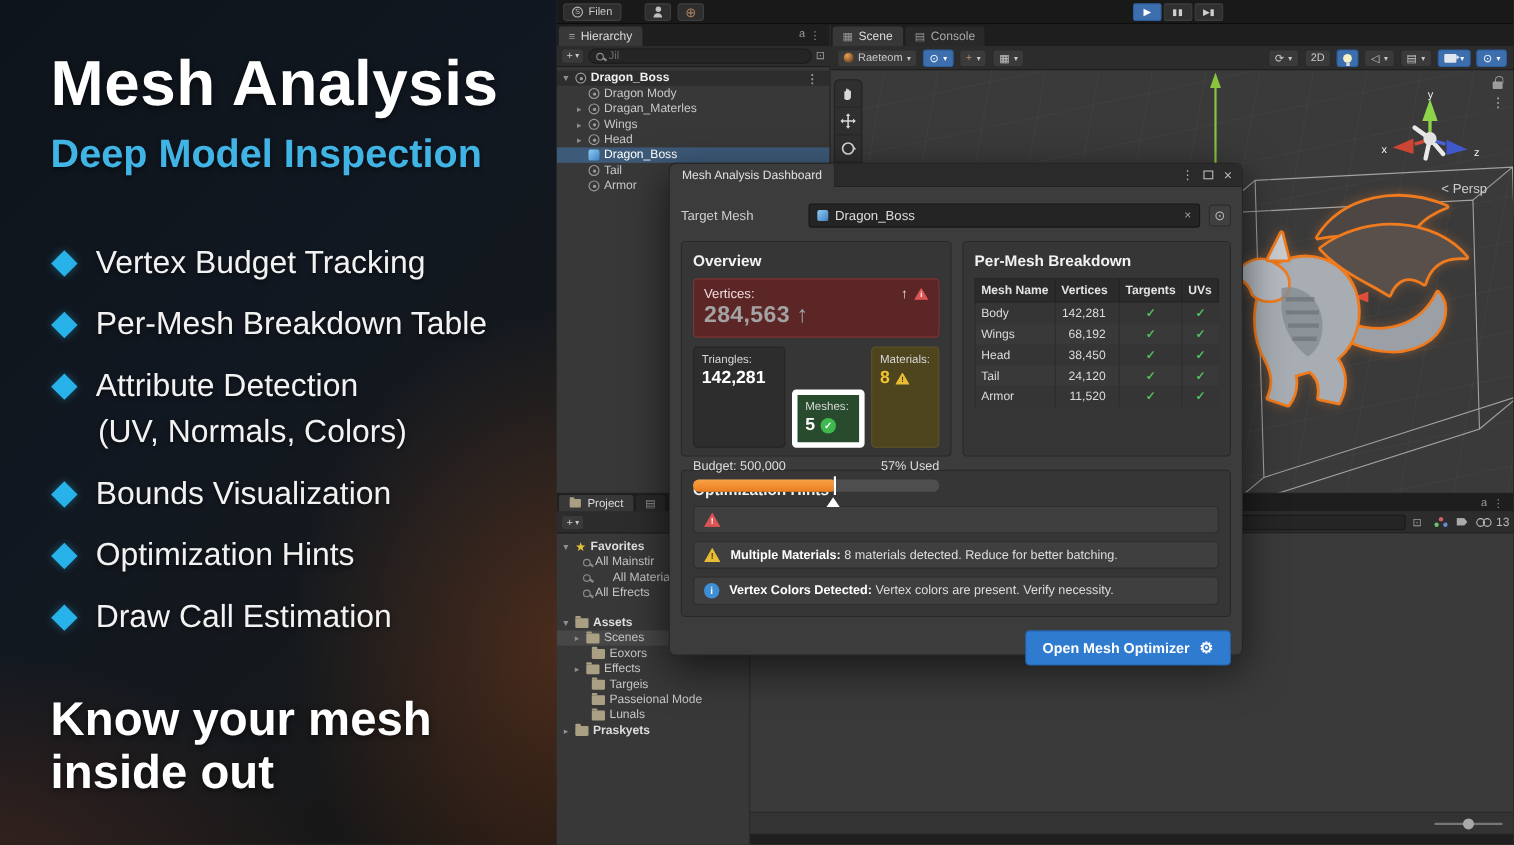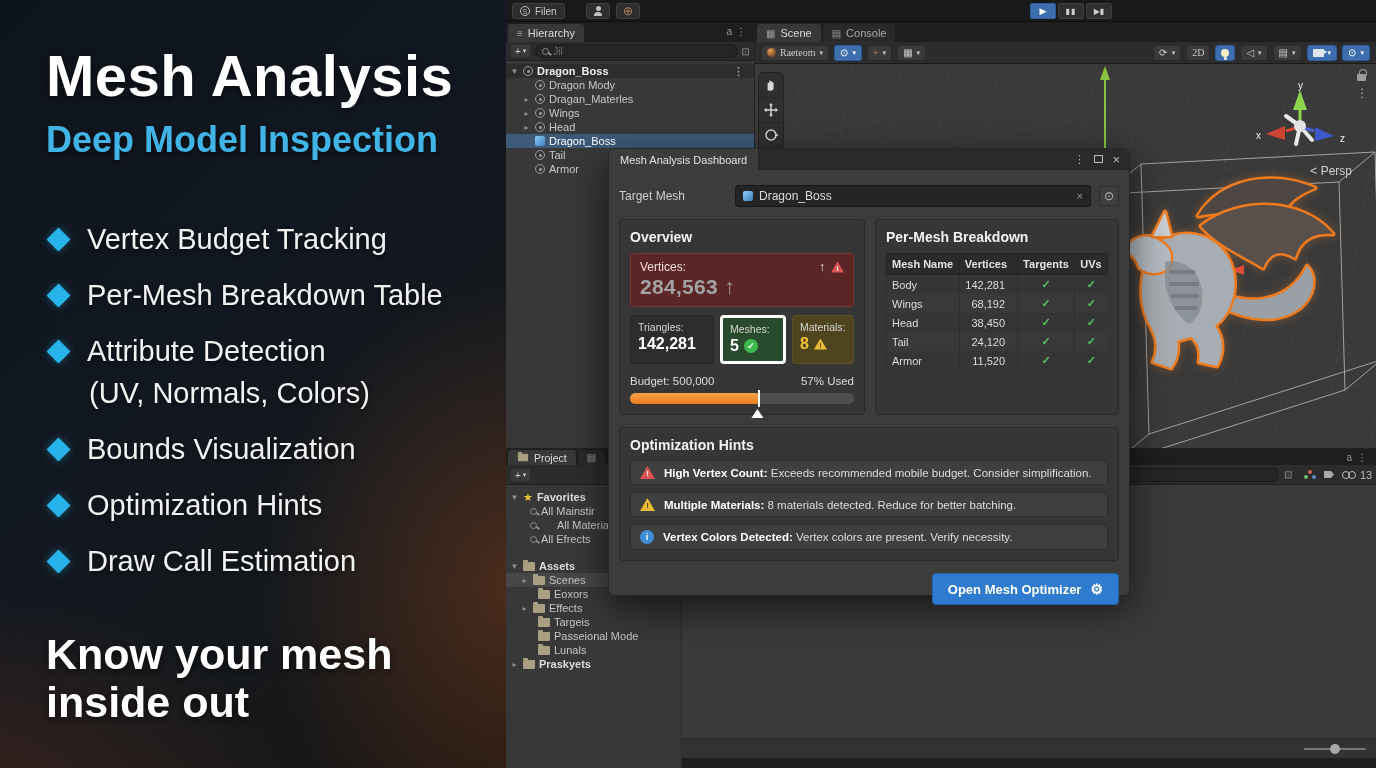--- a/index.html
+++ b/index.html
@@ -50,21 +50,21 @@
   .trow.root { background:#2d2d2d; font-weight:bold; color:#eee; }
   .trow.sel { background:#3d5a78; color:#fff; }
   .tr-arrow { width:9px; color:#8f8f8f; font-size:8px; text-align:center; flex:0 0 9px; }
   .ci { width:10px; height:10px; border:1px solid #9c9c9c; border-radius:50%; position:relative; flex:0 0 10px; }
   .ci::after { content:""; position:absolute; left:2.5px; top:2.5px; width:3px; height:3px; border-radius:50%; background:#9c9c9c; }
   .cube { width:10px; height:10px; border-radius:2px; background:linear-gradient(135deg,#8ecdf5,#3f7fbf); flex:0 0 10px; }
   .ind1 { padding-left:16px; }
   
   .scene { position:absolute; left:249px; top:22px; width:621px; height:426px; z-index:1; }
   .stool { position:absolute; left:0; top:20px; right:0; height:22px; background:#2c2c2c; border-bottom:1px solid #1b1b1b; display:flex; align-items:center; justify-content:space-between; padding:0 6px; }
-  .sgroup { display:flex; align-items:flex-start; gap:5px;font-family:Liberation Serif, serif; }
+  .sgroup { display:flex; align-items:flex-start; gap:5px; }
   .sbtn { height:16px; background:#3a3a3a; border:1px solid #2b2b2b; border-radius:3px; padding:0 5px; display:flex; align-items:center; gap:4px; font-size:10px; color:#c9c9c9; }
   .sbtn.blue { background:#3d6fae; border-color:#2a5d9c; color:#fff; }
   .sphere { width:9px; height:9px; border-radius:50%; background:radial-gradient(circle at 35% 30%,#e8a14e,#7a4d2a 70%); }
   .bulb { width:8px; height:8px; border-radius:50%; background:#f5f0c8; position:relative; }
   .bulb::after { content:""; position:absolute; left:2.5px; bottom:-3px; width:3px; height:3px; background:#ddd; }
   .cam { width:11px; height:8px; background:#dfe6ef; border-radius:1px; position:relative; }
   .cam::after { content:""; position:absolute; right:-3px; top:1.5px; border-left:3px solid #dfe6ef; border-top:2.5px solid transparent; border-bottom:2.5px solid transparent; }
   .viewport { position:absolute; left:0; top:42px; right:0; bottom:0; background:#3a3a3a; overflow:hidden; }
   .viewport::before { content:""; position:absolute; inset:0;
     background:
@@ -124,21 +124,21 @@
   .vval { color:#a3a3a3; font-size:21px; font-weight:bold; margin-top:1px; letter-spacing:.3px; }
   .tri { width:15px; height:13px; clip-path:polygon(50% 0,100% 100%,0 100%); display:flex; align-items:flex-end; justify-content:center; font-size:8px; font-weight:bold; line-height:1; padding-bottom:1px; }
   .tri.red { background:#dd5454; color:#fff; }
   .tri.yel { background:#e9bd33; color:#40350a; }
   .tri.sm { width:13px; height:11px; font-size:7px; }
   .crow { display:flex; gap:6px; margin-top:8px; }
   .scard { border-radius:4px; padding:5px 7px 6px; }
   .scard .cl { font-size:10.5px; color:#d6d6d6; }
   .scard .cv { font-size:16px; font-weight:bold; color:#fff; margin-top:2px; display:flex; align-items:center; gap:5px; }
   .c-tri { background:#2d2d2d; border:1px solid #252525; width:84px; }
-  .c-mesh { background:#284b2e; border:3px solid #ffffff; width:66px; }
+  .c-mesh { background:#284b2e; border:5px solid #ffffff; width:66px;margin-top:39px; }
   .c-mat { background:#4e451e; border:1px solid #5d5327; flex:1; }
   .c-mat .cv { color:#f1c232; }
   .okc { width:14px; height:14px; border-radius:50%; background:#3fb84e; color:#fff; font-size:9px; display:flex; align-items:center; justify-content:center; font-weight:bold; }
   .budget { margin-top:11px; }
   .budget .lr { display:flex; justify-content:space-between; font-size:11.5px; color:#ddd; }
   .bbar { position:relative; margin-top:6px; height:11px; background:#4e4e4e; border-radius:6px; }
   .bfill { position:absolute; left:0; top:0; bottom:0; border-radius:6px 2px 2px 6px; background:linear-gradient(180deg,#f7a246,#ec7d1d); }
   .bmark { position:absolute; top:-3px; width:2px; height:17px; background:#fff; }
   .btri { position:absolute; top:16px; transform:translateX(-55%); width:0; height:0; border-left:6px solid transparent; border-right:6px solid transparent; border-bottom:9px solid #fff; }
   table.bdt { width:100%; border-collapse:collapse; margin-top:8px; font-size:11px; }
@@ -646,21 +646,20 @@
             </table>
           </div>
         </div>
 
         <div class="panel hints">
           <h3>Optimization Hints</h3>
           <div class="hintrow">
             <span class="tri red">
                 <i style="font-style:normal;">!</i>
               </span>
-            <span><b>High Vertex Count:</b><span> Exceeds recommended mobile budget. Consider simplification.</span></span>
           </div>
           <div class="hintrow">
             <span class="tri yel">
                 <i style="font-style:normal;">!</i>
               </span>
             <span><b>Multiple Materials:</b><span> 8 materials detected. Reduce for better batching.</span></span>
           </div>
           <div class="hintrow">
             <span class="circle-i">i</span>
             <span><b>Vertex Colors Detected:</b><span> Vertex colors are present. Verify necessity.</span></span>

